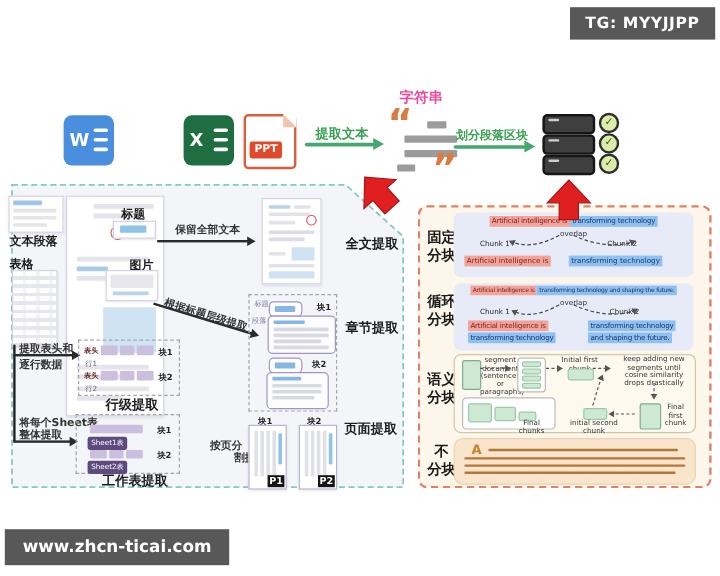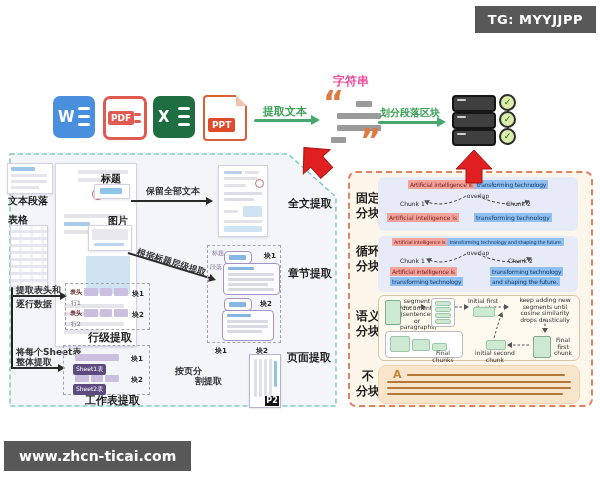--- a/index.html
+++ b/index.html
@@ -73,25 +73,20 @@
 
   <div class="badge" id="tg">TG: MYYJJPP</div>
   <div class="badge" id="site">www.zhcn-ticai.com</div>
 
   <div class="fico" style="left:53px;top:96px;width:42px;height:42px;background:#4a8fdd;">
     <span class="ltr">W</span>
     <i class="il outl" style="right:5px;top:11px;width:12px;"></i>
     <i class="il outl" style="right:5px;top:19px;width:12px;"></i>
     <i class="il outl" style="right:5px;top:27px;width:12px;"></i>
   </div>
-  <div class="fico" style="left:103px;top:96px;width:38px;height:38px;background:#fff;border:3px solid #e05a52;">
-    <span style="position:absolute;left:2px;top:12px;background:#e05a52;color:#fff;font-size:9px;font-weight:bold;padding:2px 3px;border-radius:2px;">PDF</span>
-    <i class="il" style="right:3px;top:14px;width:7px;background:#e05a52;"></i>
-    <i class="il" style="right:3px;top:21px;width:7px;background:#e05a52;"></i>
-  </div>
   <div class="fico" style="left:153px;top:96px;width:42px;height:42px;background:#1e6e42;">
     <span class="ltr">X</span>
     <i class="il outl" style="right:5px;top:11px;width:12px;"></i>
     <i class="il outl" style="right:5px;top:19px;width:12px;"></i>
     <i class="il outl" style="right:5px;top:27px;width:12px;"></i>
   </div>
   <div class="fico" style="left:203px;top:95px;width:40px;height:42px;background:#fff;border:2.5px solid #d9603b;border-radius:4px;">
     <i style="position:absolute;right:-2px;top:-2px;width:0;height:0;border-left:11px solid #f3c4ad;border-top:11px solid #fff;"></i>
     <span style="position:absolute;left:3px;top:21px;background:#e04a2a;color:#fff;font-size:9px;font-weight:bold;padding:2px 4px;border-radius:2px;">PPT</span>
   </div>
@@ -248,20 +243,28 @@
     <i class="pbar" style="left:41px;top:29px;width:14px;height:7px;"></i>
     <span class="blk" style="left:67px;top:29px;">块2</span>
     <span class="chipd" style="left:9px;top:38px;">Sheet2表</span>
   </div>
   <div class="mth" style="left:85px;top:393px;">工作表提取</div>
 
   <div class="smt" style="left:175px;top:365px;">按页分</div>
   <div class="smt" style="left:175px;top:375px;margin-left:20px;">割提取</div>
   <span class="blk" style="left:215px;top:346px;">块1</span>
   <span class="blk" style="left:256px;top:346px;">块2</span>
+  <div class="page" style="left:207px;top:354px;width:30px;height:52px;border-color:#b9b2ce;">
+    <i class="b" style="left:4px;top:4px;width:2.5px;height:38px;background:#e0e0e8;"></i>
+    <i class="b" style="left:9px;top:4px;width:2.5px;height:38px;background:#e0e0e8;"></i>
+    <i class="b" style="left:14px;top:4px;width:2.5px;height:38px;background:#e0e0e8;"></i>
+    <i class="b" style="left:19px;top:4px;width:2.5px;height:38px;background:#e0e0e8;"></i>
+    <i class="b" style="left:24px;top:6px;width:3px;height:26px;background:#8fc4ea;"></i>
+    <span class="pbadge" style="left:15px;top:41px;">P1</span>
+  </div>
   <div class="page" style="left:249px;top:354px;width:30px;height:52px;border-color:#b9b2ce;">
     <i class="b" style="left:4px;top:4px;width:2.5px;height:38px;background:#e0e0e8;"></i>
     <i class="b" style="left:9px;top:4px;width:2.5px;height:38px;background:#e0e0e8;"></i>
     <i class="b" style="left:14px;top:4px;width:2.5px;height:38px;background:#e0e0e8;"></i>
     <i class="b" style="left:19px;top:4px;width:2.5px;height:38px;background:#e0e0e8;"></i>
     <i class="b" style="left:24px;top:6px;width:3px;height:26px;background:#8fc4ea;"></i>
     <span class="pbadge" style="left:15px;top:41px;">P2</span>
   </div>
   <div class="mth" style="left:287px;top:350px;">页面提取</div>
 

